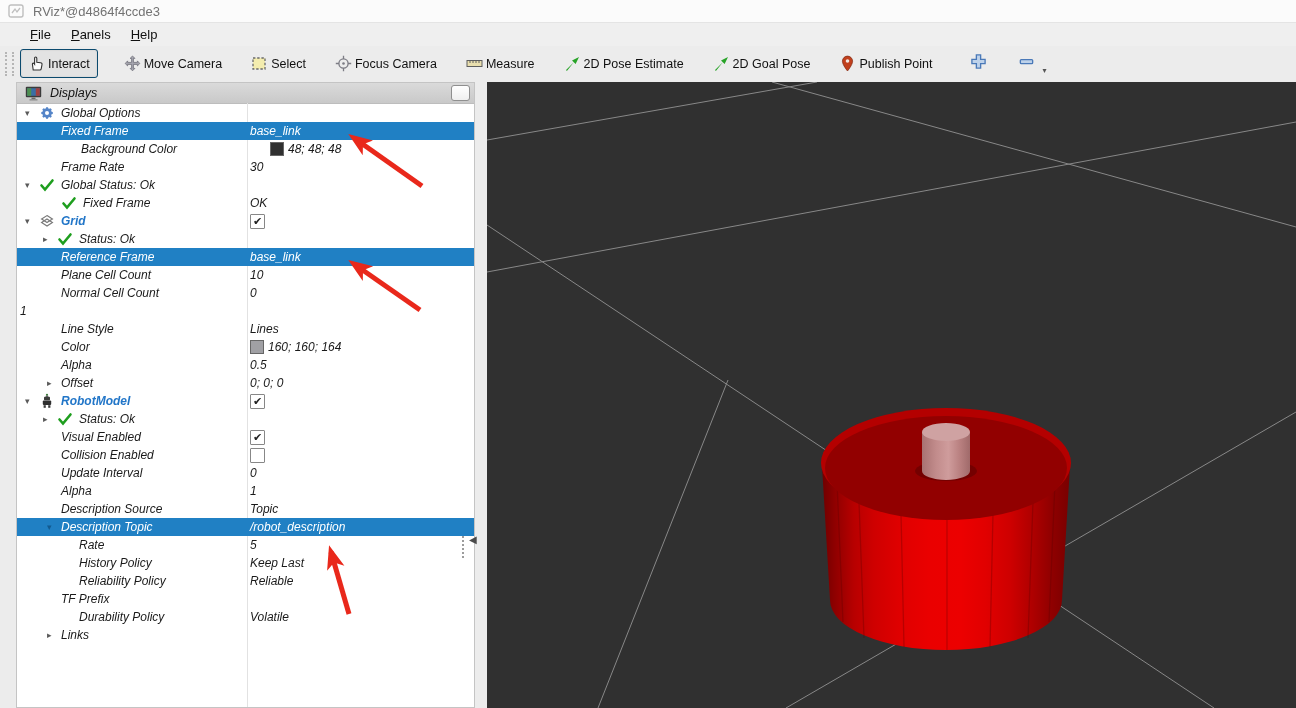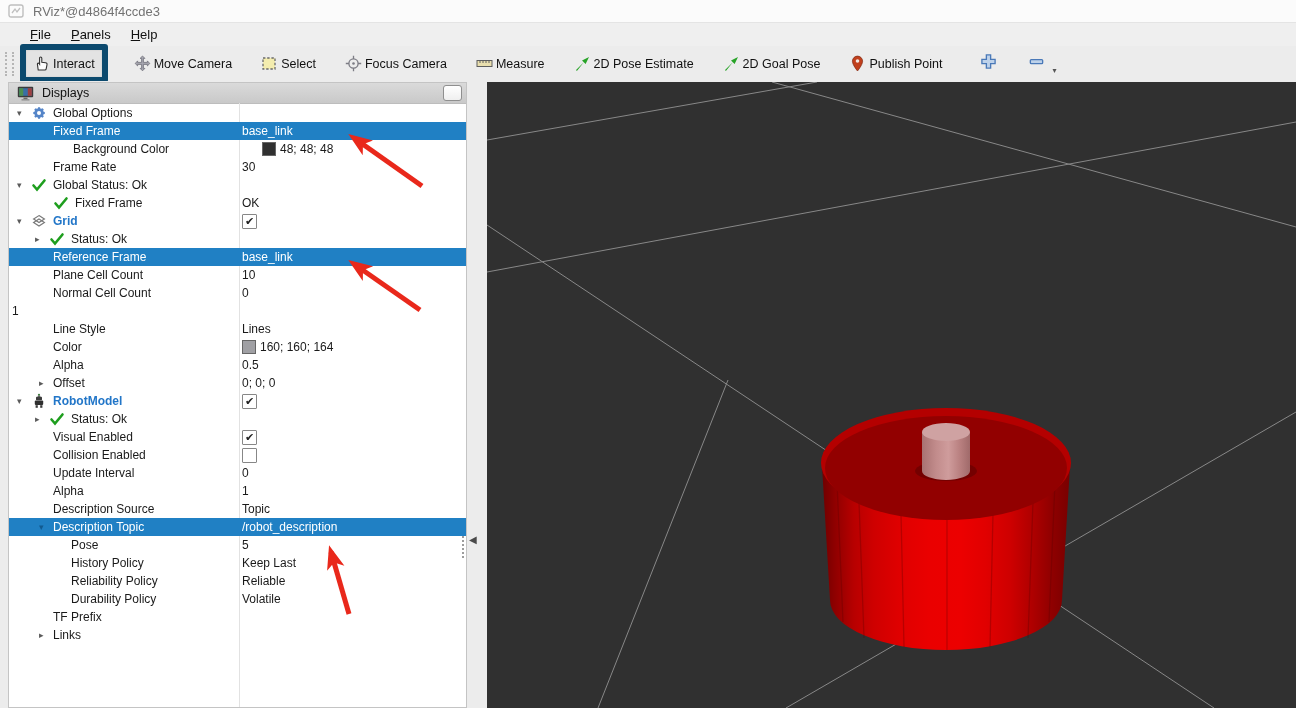--- a/index.html
+++ b/index.html
@@ -13,28 +13,28 @@
   .titlebar .app-icon{width:16px;height:14px;margin-right:9px;opacity:.75;}
   .titlebar .title{font-size:13px;color:#737373;}
   
   .menubar{height:23px;background:#efefef;display:flex;align-items:center;padding-left:20px;}
   .menu-item{font-size:13px;color:#111;padding:2px 10px;cursor:default;}
   .menu-item u{text-decoration:underline;}
   
   .toolbar{height:35px;background:#ececec;border-bottom:1px solid #d9d9d9;display:flex;align-items:center;}
   .tb-handle{width:5px;height:24px;margin:0 6px 0 5px;border-left:2px dotted #b5b5b5;border-right:2px dotted #b5b5b5;}
   .tool{display:flex;align-items:center;gap:3px;padding:5px 7px;margin-right:13px;font-size:12.5px;color:#111;border:1px solid transparent;border-radius:3px;}
-  .tool.active{background:#e3e3e3;border:6px solid #0c4a6e;box-shadow:inset 0 0 2px rgba(0,0,0,.12);margin-right:18px;}
+  .tool.active{background:#e3e3e3;border:1px solid #0c4a6e;box-shadow:inset 0 0 2px rgba(0,0,0,.12);margin-right:18px;}
   .tool .ticon{width:17px;height:17px;display:inline-block;}
   .tb-small{width:22px;height:22px;display:flex;align-items:center;justify-content:center;margin-right:12px;position:relative;}
   .tb-small.addbtn{margin-left:14px;margin-right:26px;}
   .tb-caret{position:absolute;right:-9px;bottom:0px;font-size:8px;color:#555;}
   
   .main{position:absolute;top:81px;left:0;right:0;bottom:0;background:#ececec;}
-  .panel{position:absolute;left:8px;top:1px;width:459px;bottom:0;background:#fff;border:1px solid #c4c4c4;box-sizing:border-box;}
+  .panel{position:absolute;left:16px;top:1px;width:459px;bottom:0;background:#fff;border:1px solid #c4c4c4;box-sizing:border-box;font-style:italic;}
   .panel-header{height:20px;background:linear-gradient(#dadada,#c9c9c9);border-bottom:1px solid #bdbdbd;display:flex;align-items:center;padding-left:8px;font-size:12.5px;color:#111;position:relative;}
   .panel-header .phicon{width:17px;height:15px;margin-right:8px;}
   .float-btn{position:absolute;right:4px;top:2px;width:17px;height:14px;background:linear-gradient(#fff,#efefef);border:1px solid #8f8f8f;border-radius:3px;}
   .rows{position:relative;}
   .colsep{position:absolute;left:230px;top:20px;bottom:0;width:1px;background:#e2e2e2;z-index:1;}
   .trow{height:18px;display:flex;font-size:12px;line-height:18px;color:#1a1a1a;position:relative;}
   .trow.sel{background:var(--hl);color:#fff;z-index:2;}
   .cell-l{flex:0 0 230px;display:flex;align-items:center;box-sizing:border-box;white-space:nowrap;overflow:hidden;}
   .cell-v{flex:1;display:flex;align-items:center;padding-left:3px;white-space:nowrap;gap:4px;}
   .tarrow{width:14px;font-size:9px;color:#5a5a5a;text-align:left;flex:0 0 14px;}
@@ -387,21 +387,21 @@
           <span class="cell-l" style="padding-left: 30px;">
             <span class="tarrow">▾</span>
             <span class="lbl">Description Topic</span>
           </span>
           <span class="cell-v">
             <span>/robot_description</span>
           </span>
         </div>
         <div class="trow">
           <span class="cell-l" style="padding-left: 62px;">
-            <span class="lbl">Pose</span>
+            <span class="lbl">Rate</span>
           </span>
           <span class="cell-v">
             <span>5</span>
           </span>
         </div>
         <div class="trow">
           <span class="cell-l" style="padding-left: 62px;">
             <span class="lbl">History Policy</span>
           </span>
           <span class="cell-v">
@@ -410,32 +410,32 @@
         </div>
         <div class="trow">
           <span class="cell-l" style="padding-left: 62px;">
             <span class="lbl">Reliability Policy</span>
           </span>
           <span class="cell-v">
             <span>Reliable</span>
           </span>
         </div>
         <div class="trow">
+          <span class="cell-l" style="padding-left: 44px;">
+            <span class="lbl">TF Prefix</span>
+          </span>
+          <span class="cell-v"></span>
+        </div>
+        <div class="trow">
           <span class="cell-l" style="padding-left: 62px;">
             <span class="lbl">Durability Policy</span>
           </span>
           <span class="cell-v">
             <span>Volatile</span>
           </span>
-        </div>
-        <div class="trow">
-          <span class="cell-l" style="padding-left: 44px;">
-            <span class="lbl">TF Prefix</span>
-          </span>
-          <span class="cell-v"></span>
         </div>
         <div class="trow">
           <span class="cell-l" style="padding-left: 30px;">
             <span class="tarrow">▸</span>
             <span class="lbl">Links</span>
           </span>
           <span class="cell-v"></span>
         </div>
       </div>
     <div class="colsep"></div>

